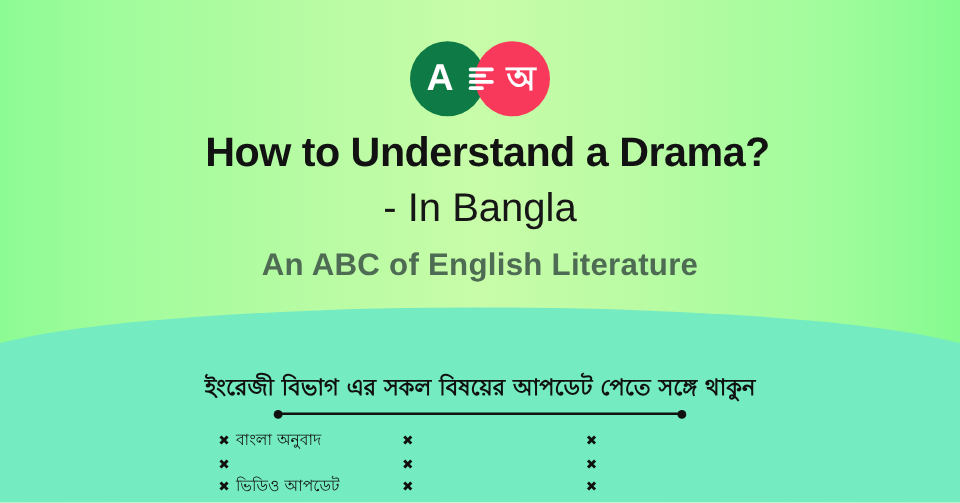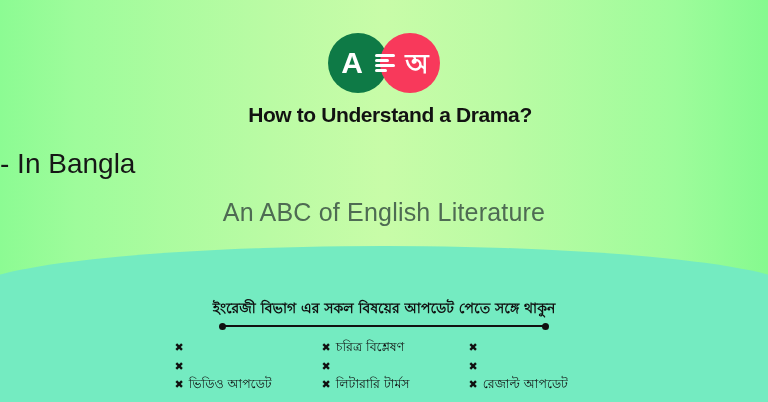--- a/index.html
+++ b/index.html
@@ -110,45 +110,45 @@
   #logo-bars i:nth-child(2) { width: 72%; }
   #logo-bars i:nth-child(3) { width: 100%; }
   #logo-bars i:nth-child(4) { width: 60%; }
   
   #title {
     position: absolute;
     top: 103px;
     left: 0;
     right: 0;
     text-align: center;
-    font-size: 21px;
+    font-size: 33px;
     font-weight: bold;
     color: #121212;
     letter-spacing: -0.4px;
     padding-left: 12px;
   }
   #subtitle-line {
     position: absolute;
     top: 148px;
     left: 0;
     right: 0;
-    text-align: left;
-    font-size: 28px;
+    text-align: center;
+    font-size: 32px;
     font-weight: normal;
     color: #161616;
   }
   #tagline {
     position: absolute;
     top: 198px;
     left: 0;
     right: 0;
     text-align: center;
     font-size: 25px;
     color: #4E6B53;
-    font-weight: normal;
+    font-weight: bold;
     letter-spacing: 0.2px;
   }
   
   #website-bar {
     position: absolute;
     top: 249px;
     left: 0;
     right: 0;
     display: flex;
     justify-content: center;
@@ -195,21 +195,21 @@
   
   #bottom-block {
     position: absolute;
     left: 0;
     right: 0;
     top: 300px;
     text-align: center;
   }
   #bottom-heading {
     font-family: "DejaVu Sans", sans-serif;
-    font-size: 14px;
+    font-size: 18px;
     font-weight: bold;
     color: #101010;
     line-height: 1.2;
   }
   #divider {
     position: relative;
     width: 330px;
     margin: 6px auto 0 auto;
     height: 7px;
   }
@@ -311,24 +311,24 @@
     <div id="bottom-heading">ইংরেজী বিভাগ এর সকল বিষয়ের আপডেট পেতে সঙ্গে থাকুন</div>
     <div id="divider">
       <span class="end left"></span>
       <span class="bar"></span>
       <span class="end right"></span>
     </div>
     <div id="topics">
         <div class="topic-row">
           <div class="topic">
             <span class="marker">✖</span>
-          </div>
-          <div class="topic">
-            <span class="marker">✖</span>
-            <span>চরিত্র বিশ্লেষণ</span>
+            <span>বাংলা অনুবাদ</span>
+          </div>
+          <div class="topic">
+            <span class="marker">✖</span>
           </div>
           <div class="topic">
             <span class="marker">✖</span>
           </div>
         </div>
         <div class="topic-row">
           <div class="topic">
             <span class="marker">✖</span>
           </div>
           <div class="topic">
@@ -338,23 +338,21 @@
             <span class="marker">✖</span>
           </div>
         </div>
         <div class="topic-row">
           <div class="topic">
             <span class="marker">✖</span>
             <span>ভিডিও আপডেট</span>
           </div>
           <div class="topic">
             <span class="marker">✖</span>
-            <span>লিটারারি টার্মস</span>
-          </div>
-          <div class="topic">
-            <span class="marker">✖</span>
-            <span>রেজাল্ট আপডেট</span>
+          </div>
+          <div class="topic">
+            <span class="marker">✖</span>
           </div>
         </div>
       </div>
   </div>
 
 </div>
 
 </body></html>

